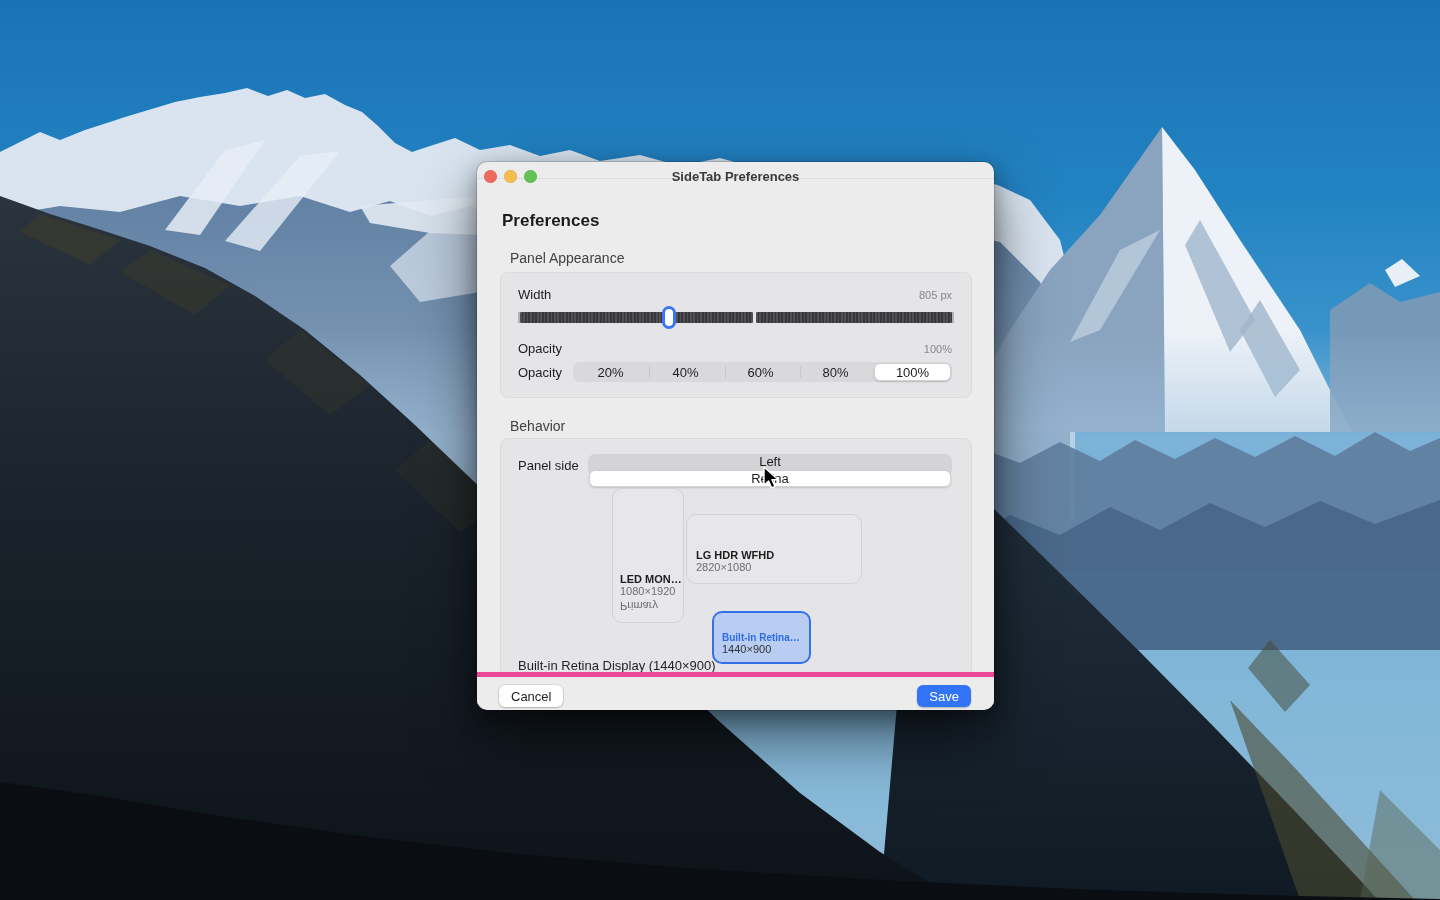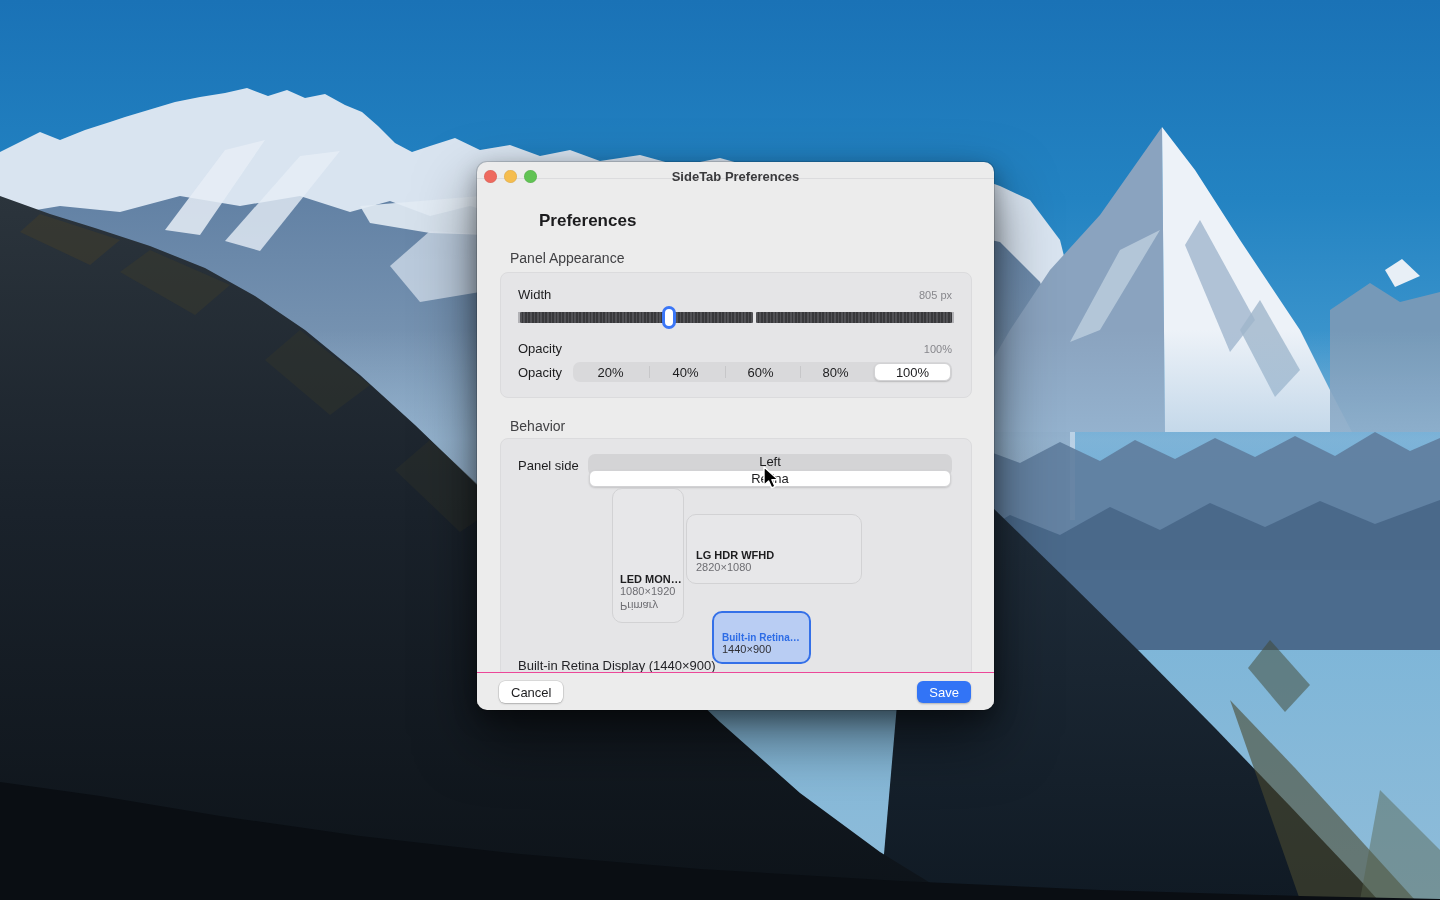--- a/index.html
+++ b/index.html
@@ -16,21 +16,21 @@
           background:#ececec;border-radius:10px;overflow:hidden;
           box-shadow:0 0 0 1px rgba(0,0,0,.14), 0 28px 60px rgba(0,0,0,.5), 0 8px 22px rgba(0,0,0,.35);}
   .titlebar{position:relative;height:17px;border-bottom:1px solid #dcdcde;}
   .title{text-align:center;line-height:29px;font-size:13px;font-weight:700;color:#3a3a3c;}
   .lights{position:absolute;left:7px;top:8px;display:flex;gap:7px;}
   .light{width:13px;height:13px;border-radius:50%;box-shadow:inset 0 0 1px rgba(0,0,0,.25);}
   .light.red{background:#ee6a5f;}
   .light.yellow{background:#f5bd4f;}
   .light.green{background:#61c354;}
 
-  .heading{position:absolute;left:25px;top:49px;font-size:17px;font-weight:700;color:#1c1c1e;margin-left:37px;}
+  .heading{position:absolute;left:25px;top:49px;font-size:17px;font-weight:700;color:#1c1c1e;}
   .section-label{position:absolute;left:33px;font-size:14px;color:#414144;}
   .section-label.appearance{top:88px;}
   .section-label.behavior{top:256px;}
 
   .card{position:absolute;left:23px;width:472px;background:#e5e5e7;
         border:1px solid #dbdbdd;border-radius:8px;}
   .card1{top:110px;height:126px;}
   .card2{top:276px;height:240px;padding-left:25px;}
 
   .row{position:absolute;left:17px;right:19px;display:flex;justify-content:space-between;align-items:baseline;gap:20px;}
@@ -75,21 +75,21 @@
   .tile.wide{left:185px;top:75px;width:176px;height:70px;padding:0 9px 9px 9px;}
   .tile.selected-tile{left:211px;top:152px;width:99px;height:53px;padding:0 8px 6px 8px;
         background:#b9cdf3;border:2.5px solid #3470e8;margin-top:20px;}
   .tile.selected-tile .name{font-size:10px;color:#2d6ce6;}
   .tile.selected-tile .res{color:#303036;}
 
   .caption{position:absolute;left:17px;top:219px;font-size:13px;color:#232327;white-space:nowrap;}
 
   
   .footer{position:absolute;left:0;right:0;top:510px;height:32px;background:#ececec;
-          border-top:1px solid #ec4899;z-index:5;}
+          border-top:5px solid #ec4899;z-index:5;}
   .btn{position:absolute;top:8px;height:22px;border:none;border-radius:6px;font-size:13px;
        font-family:"Liberation Sans",sans-serif;display:flex;align-items:center;justify-content:center;
        padding:0 12px;cursor:default;}
   .btn.cancel{left:22px;background:#ffffff;color:#1d1d1f;
               box-shadow:0 0 0 .5px rgba(0,0,0,.15), 0 1px 2px rgba(0,0,0,.2);}
   .btn.save{right:23px;background:#3274f6;color:#fff;box-shadow:0 1px 2px rgba(0,0,0,.25);}
 
   .cursor{position:absolute;left:762px;top:466px;z-index:50;pointer-events:none;}
 </style>
 </head>

